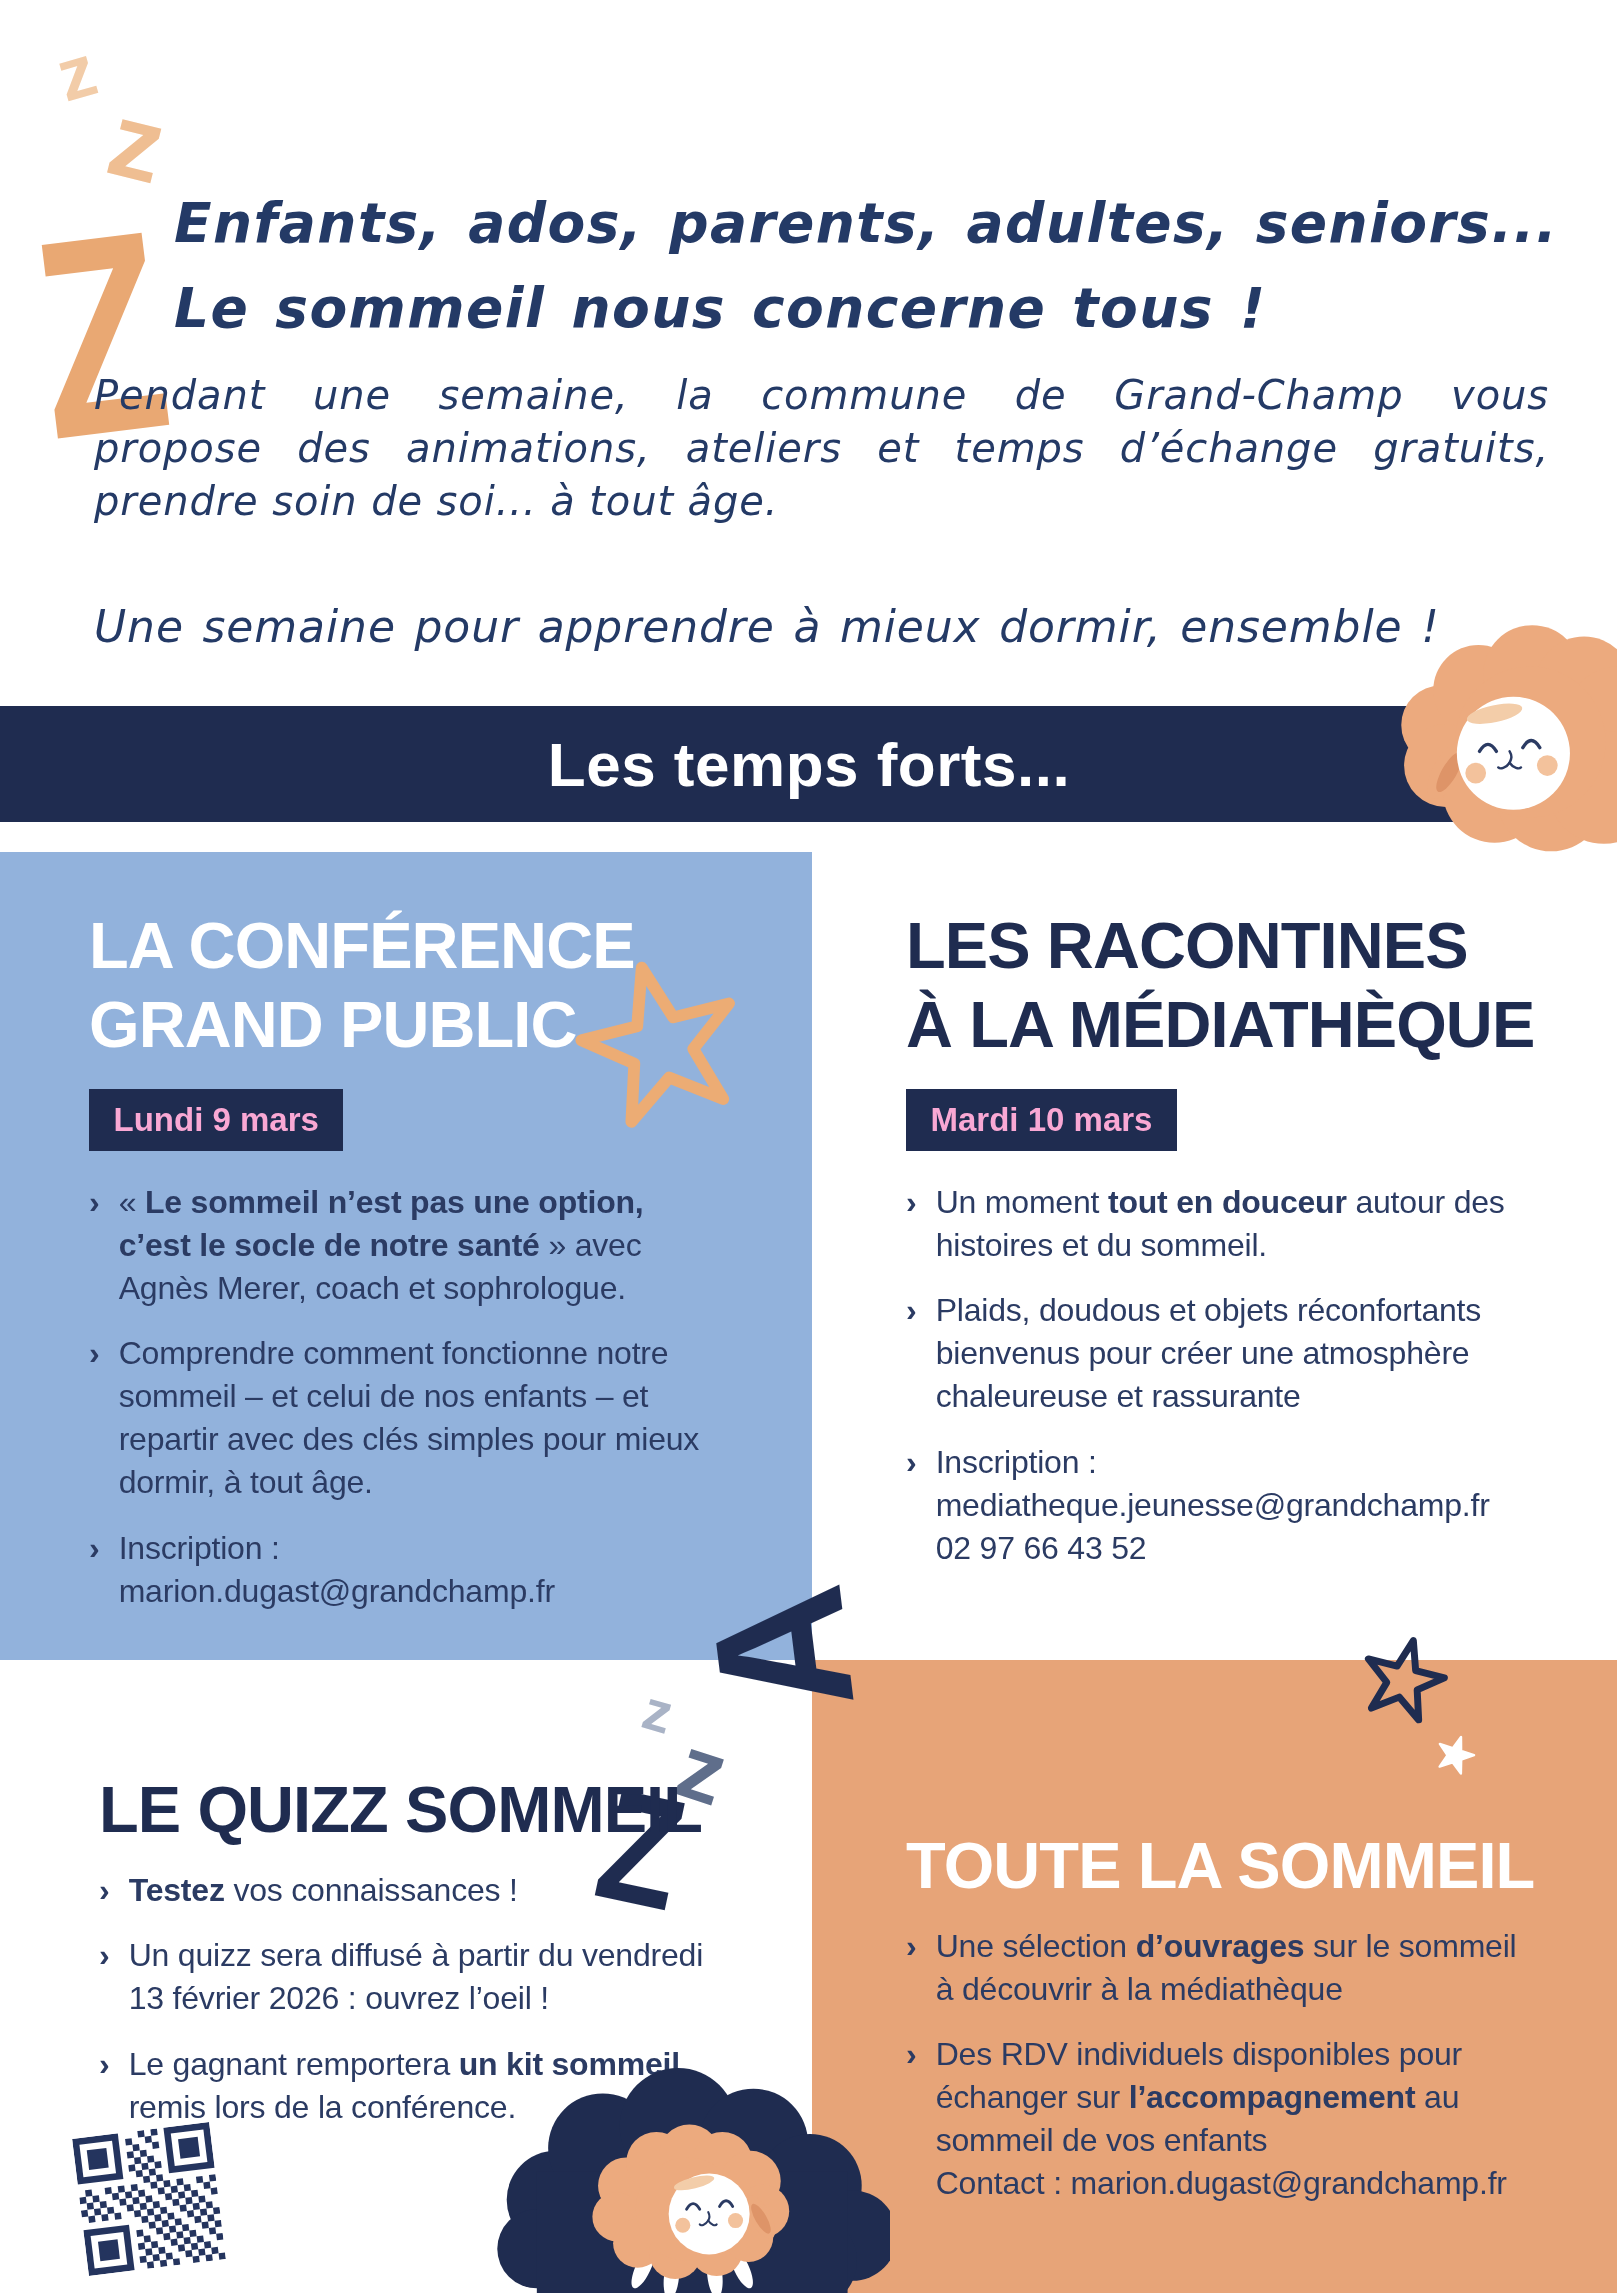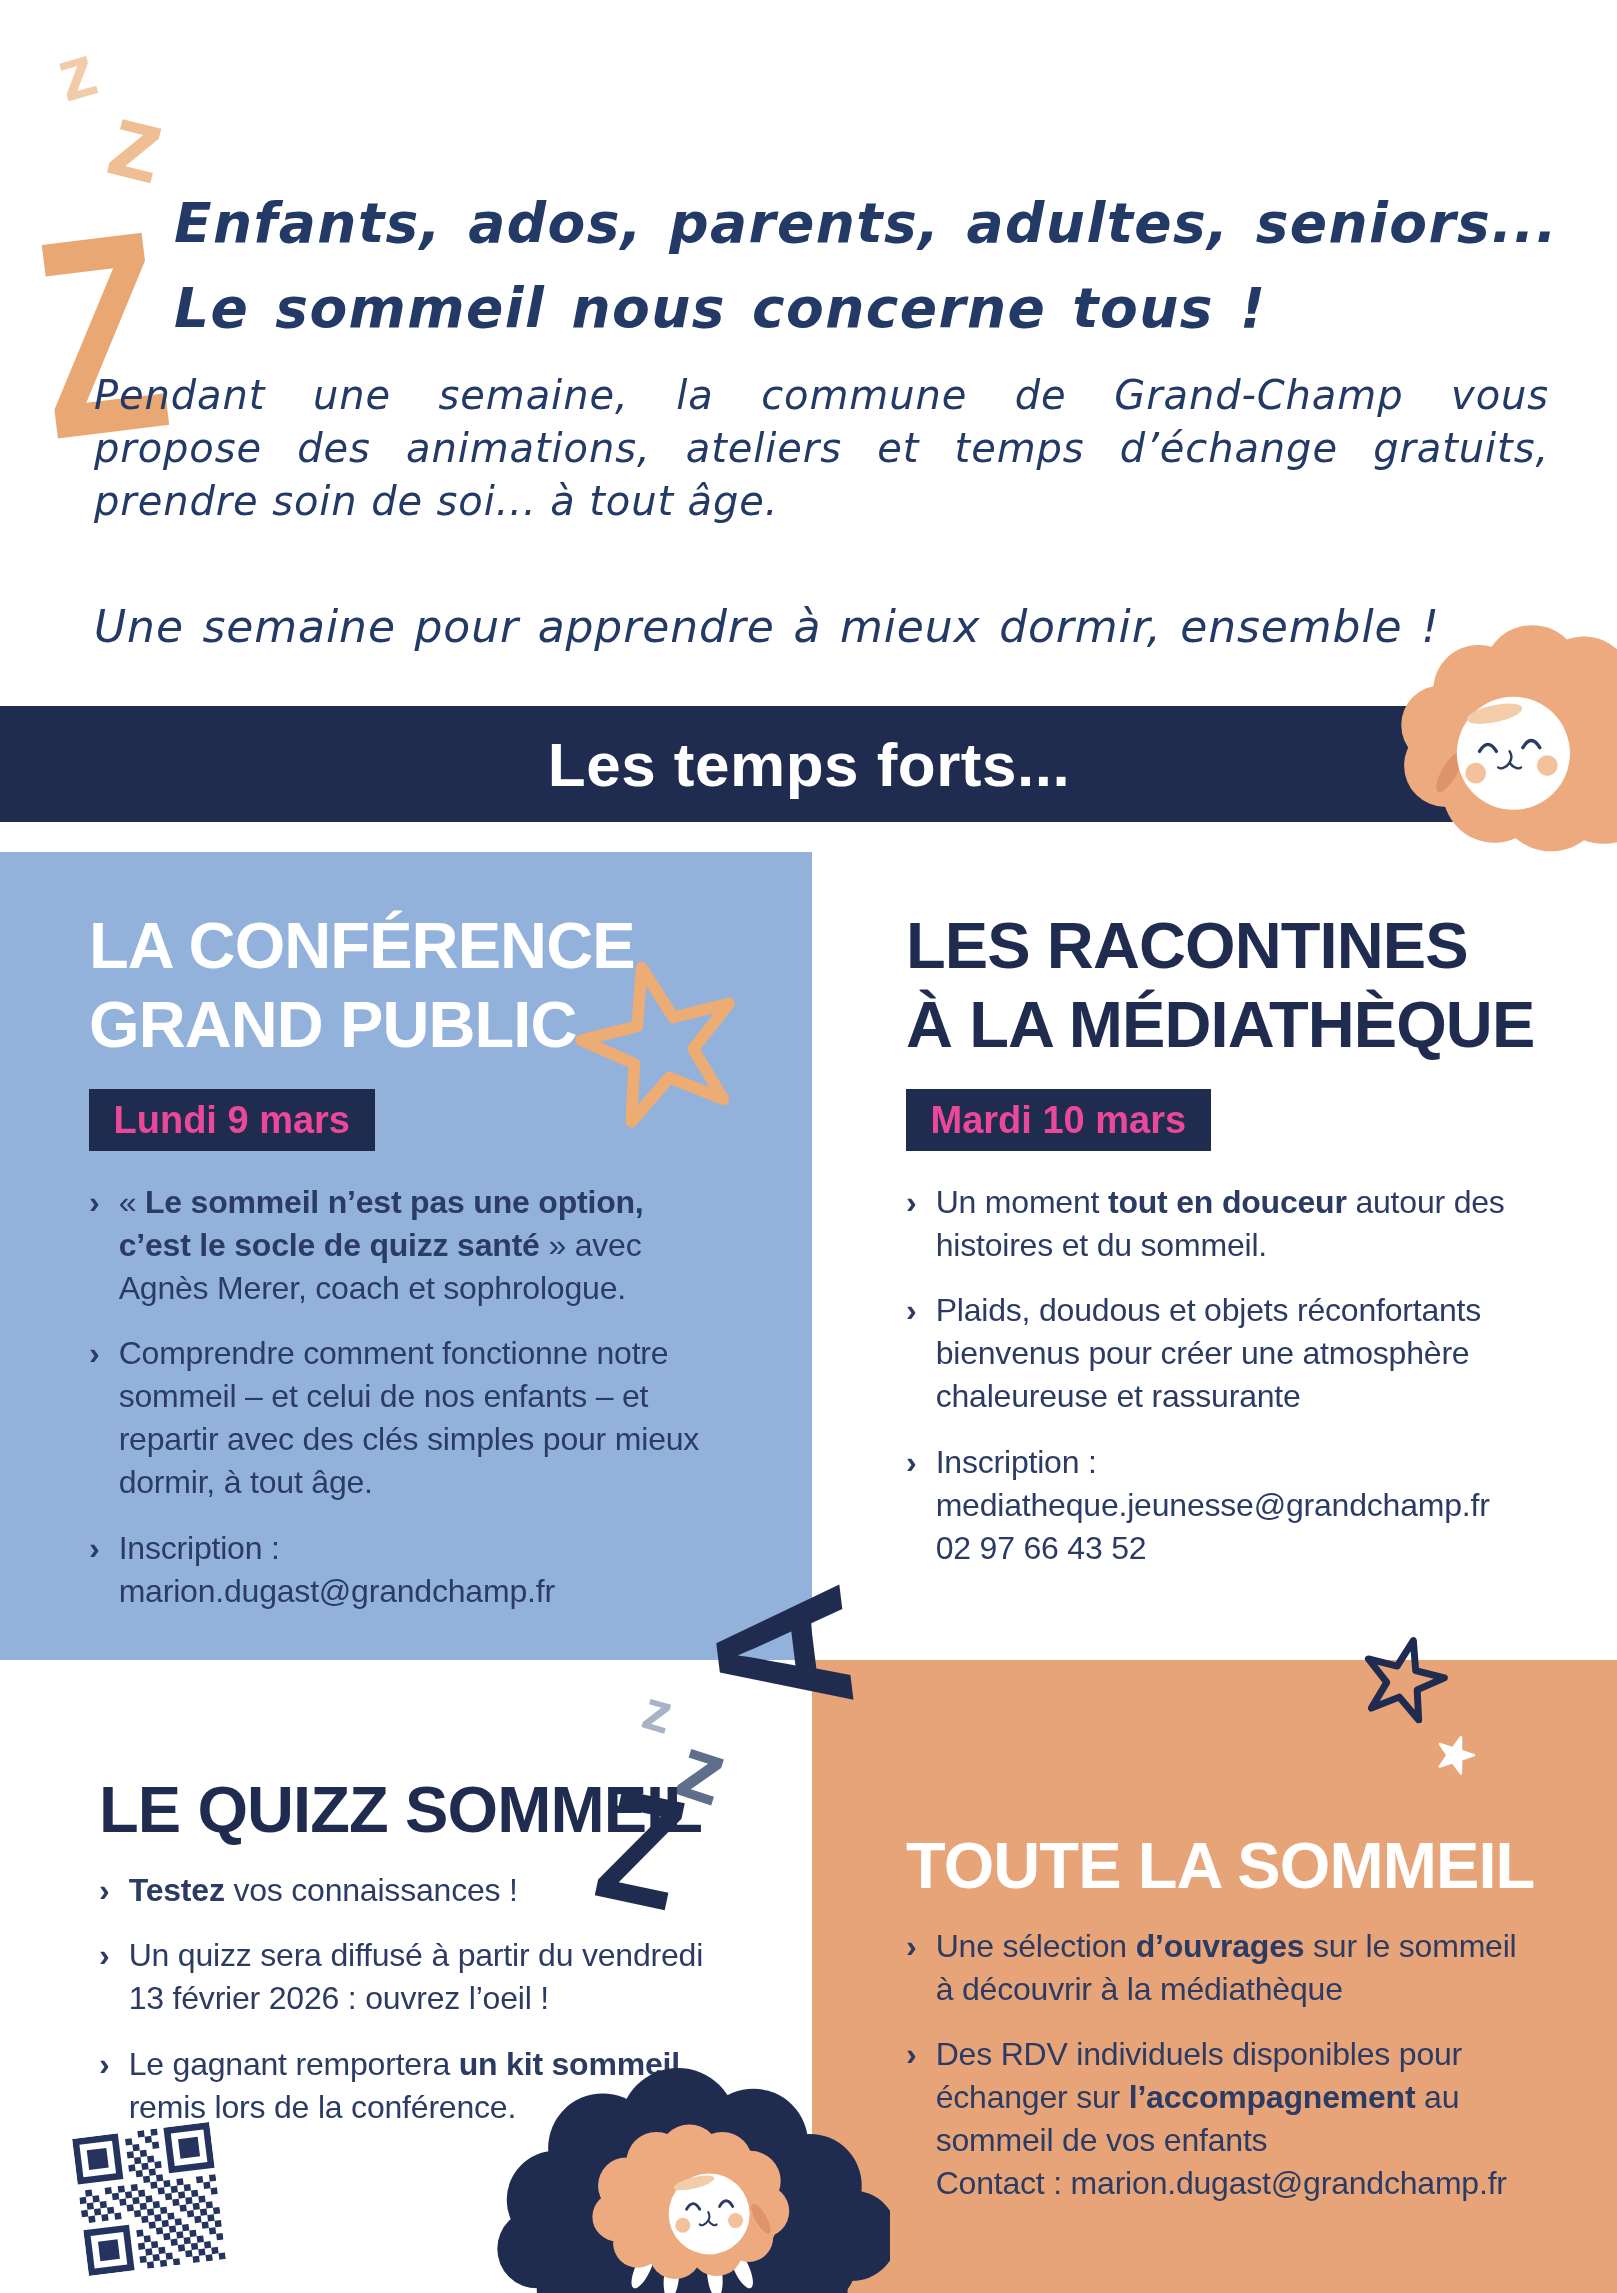--- a/index.html
+++ b/index.html
@@ -37,21 +37,21 @@
           display:flex;align-items:center;justify-content:center;}
   .banner-title{color:#fff;font-size:62px;font-weight:700;letter-spacing:0.5px;}
   
   .q-blue{position:absolute;left:0;top:852px;width:812px;height:808px;background:var(--blue);}
   .q-orange{position:absolute;left:812px;top:1660px;width:806px;height:634px;background:var(--orange);}
   
   .section{position:absolute;width:678px;}
   .sec-title{font-size:65px;font-weight:700;letter-spacing:-0.9px;line-height:79px;}
   .sec-title.white{color:#fff;}
   .sec-title.navy{color:var(--navy);}
-  .badge{display:inline-block;background:var(--navy);color:#ec4899;font-size:38px;font-weight:700;
+  .badge{display:inline-block;background:var(--navy);color:#f9a8d4;font-size:33px;font-weight:700;
          line-height:62px;padding:0 24.5px;margin-top:24.5px;}
   .bullets{margin-top:30px;}
   .bullet{display:flex;gap:19px;margin-bottom:22.6px;font-size:32px;line-height:43px;color:var(--text);}
   .bullet .mk{flex:0 0 auto;font-weight:600;}
   .bullet .tx{white-space:pre-line;letter-spacing:-0.2px;}
   .bullet b{font-weight:700;}
   #conf{left:89px;top:906px;}
   #racont{left:906px;top:906px;}
   #quizz{left:99px;top:1776px;}
   #quizz .sec-title,#semaine .sec-title{line-height:68px;}
@@ -159,21 +159,21 @@
   <section class="section" id="conf">
     <div class="sec-title white">
       <div>LA CONFÉRENCE</div>
       <div>GRAND PUBLIC</div>
     </div>
     <div class="badge">Lundi 9 mars</div>
     <div class="bullets">
         <div class="bullet">
           <span class="mk">›</span>
           <span class="tx"><span>« </span><b>Le sommeil n’est pas une option,
-c’est le socle de quizz santé</b><span> » avec
+c’est le socle de notre santé</b><span> » avec
 Agnès Merer, coach et sophrologue.</span></span>
         </div>
         <div class="bullet">
           <span class="mk">›</span>
           <span class="tx"><span>Comprendre comment fonctionne notre
 sommeil – et celui de nos enfants – et
 repartir avec des clés simples pour mieux
 dormir, à tout âge.</span></span>
         </div>
         <div class="bullet">

